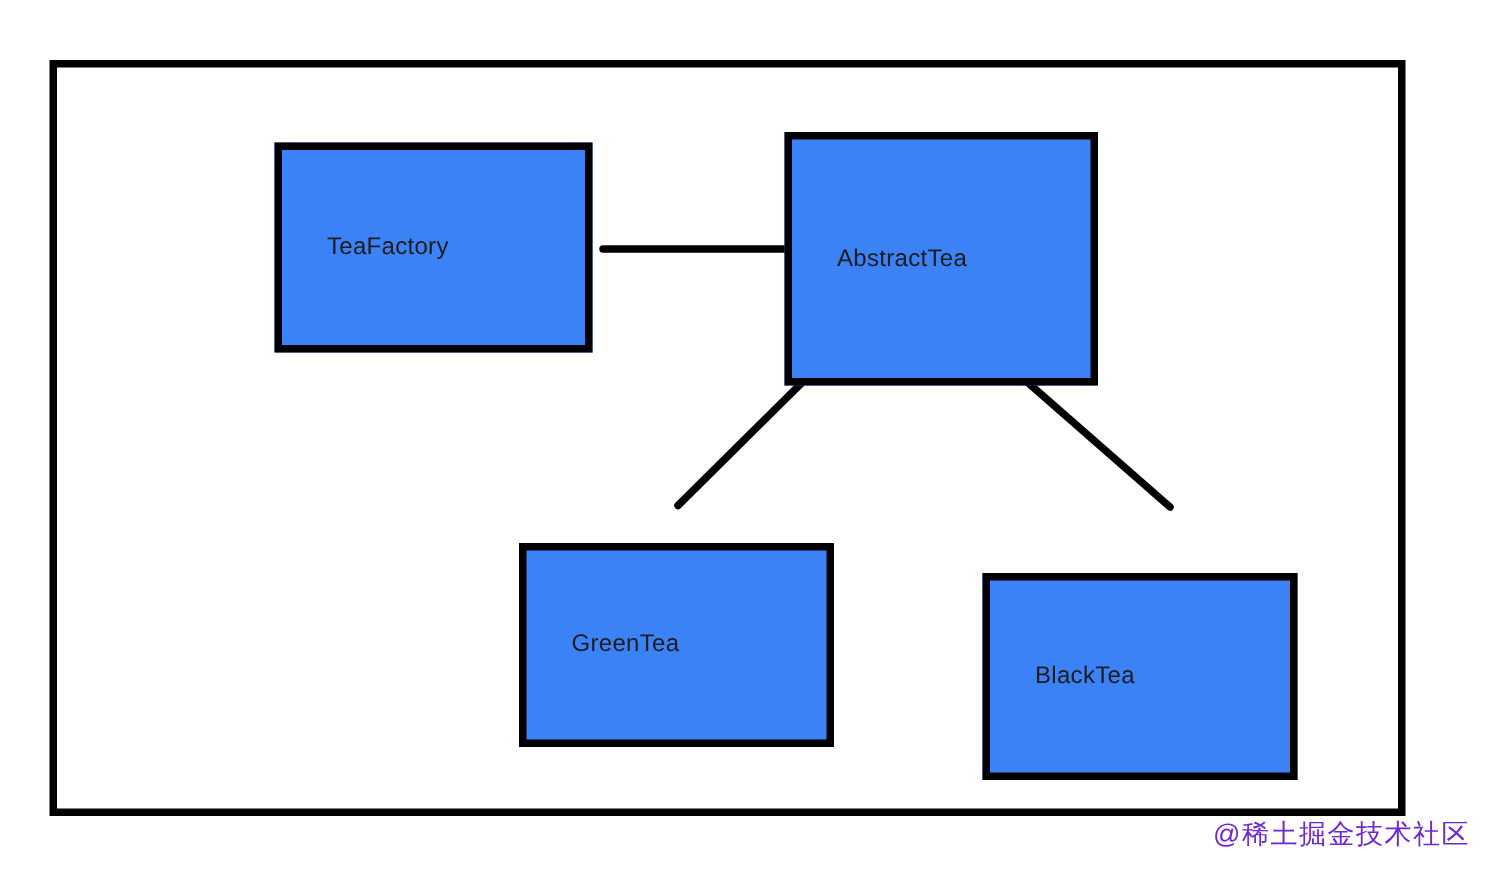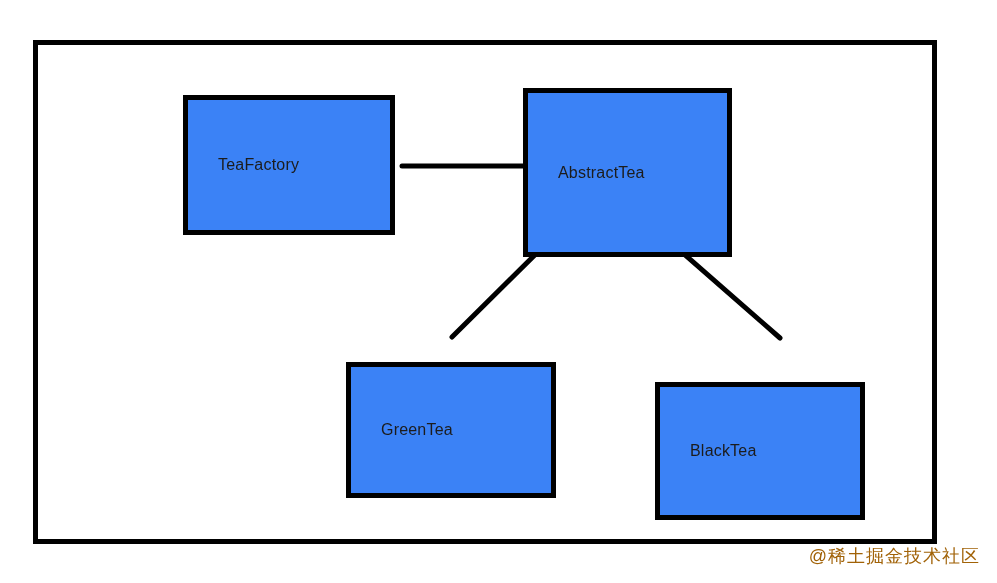--- a/index.html
+++ b/index.html
@@ -50,21 +50,21 @@
     top: 0;
     width: 997px;
     height: 583px;
     pointer-events: none;
   }
   .watermark {
     position: absolute;
     right: 17px;
     bottom: 15px;
     font-size: 18px;
-    color: #a16207;
+    color: #6d28d9;
     letter-spacing: 1px;
     white-space: nowrap;
     margin-left: 20px;
   }
 </style>
 </head>
 <body>
 
 <div class="canvas">
 

